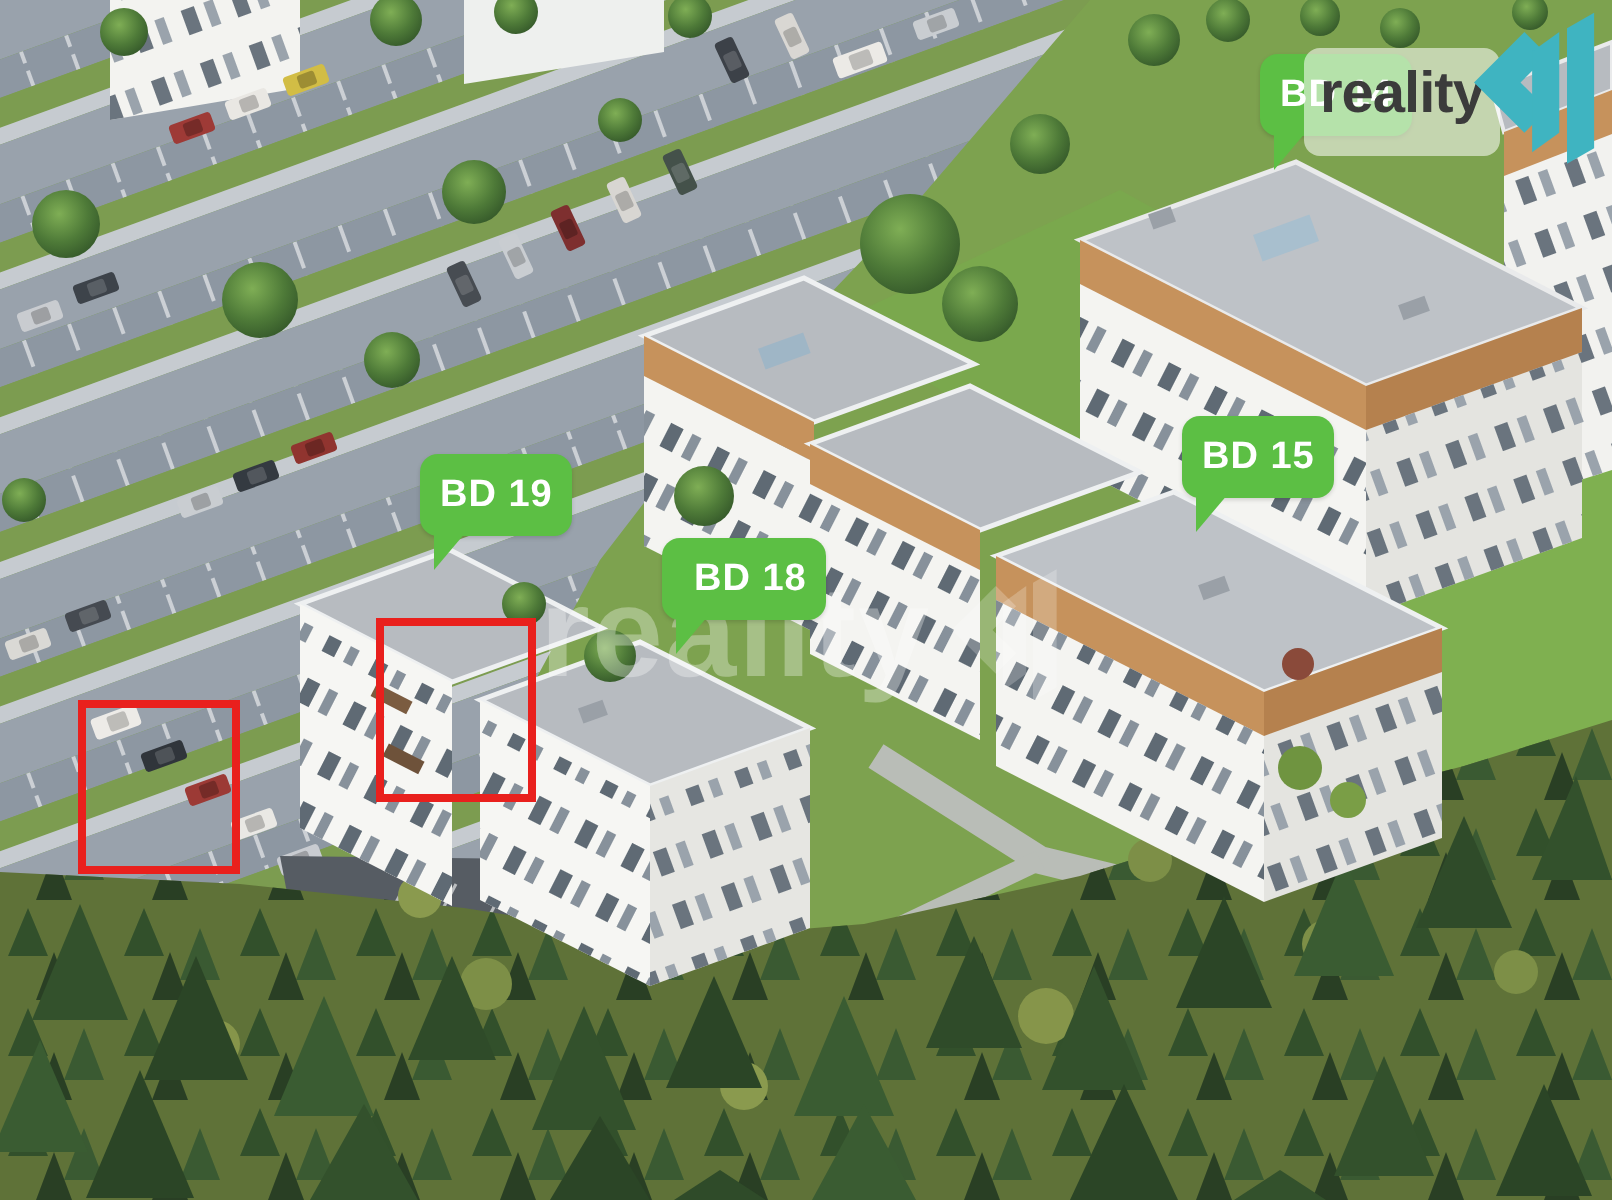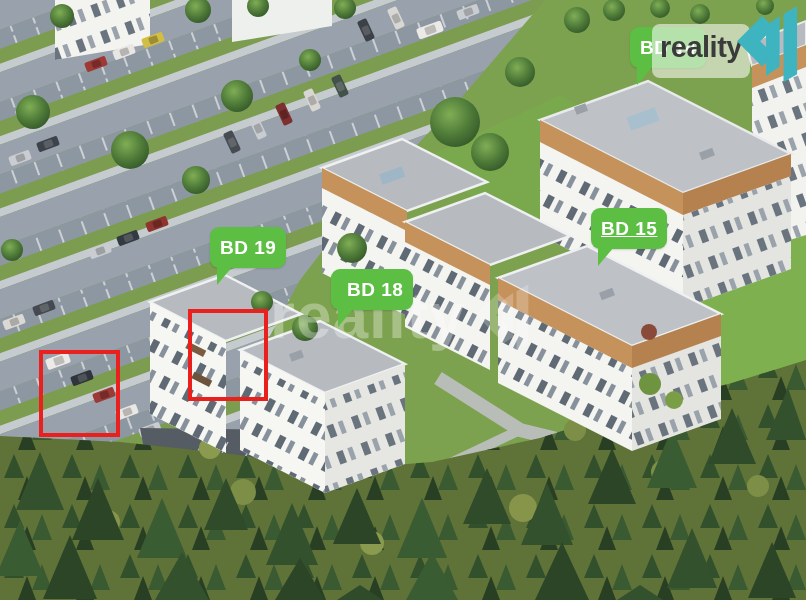--- a/index.html
+++ b/index.html
@@ -408,21 +408,21 @@
     <svg width="54" height="72" viewBox="0 0 64 84">
       <g fill="rgba(255,255,255,.22)">
         <path d="M0,36 L26,10 L38,22 L24,36 L38,50 L26,62 Z"></path>
         <polygon points="30,20 44,10 44,62 30,72"></polygon>
         <polygon points="48,8 62,0 62,70 48,78"></polygon>
       </g>
     </svg>
   </div>
 
   <div class="bd-label" style="left:630px;top:27px;"><span>BD 14</span></div>
-  <div class="bd-label" style="left:591px;top:208px;text-decoration:underline;"><span>BD 15</span></div>
+  <div class="bd-label" style="left:591px;top:208px;"><span>BD 15</span></div>
   <div class="bd-label" style="left:210px;top:227px;"><span>BD 19</span></div>
   <div class="bd-label" style="left:331px;top:269px;padding-left:16px;"><span>BD 18</span></div>
 
   <div class="hl-rect" style="left:39px;top:350px;width:73px;height:79px;"></div>
   <div class="hl-rect" style="left:188px;top:309px;width:72px;height:84px;"></div>
 
   <div id="brand-panel"></div>
   <div id="brand-text">reality</div>
   <svg id="brand-icon" width="62" height="84" viewBox="0 0 64 84">
     <g fill="var(--logo-teal,#3fb4c1)">

